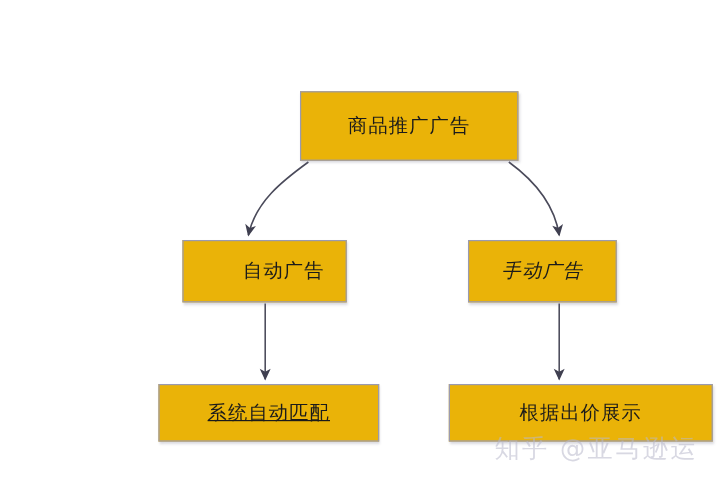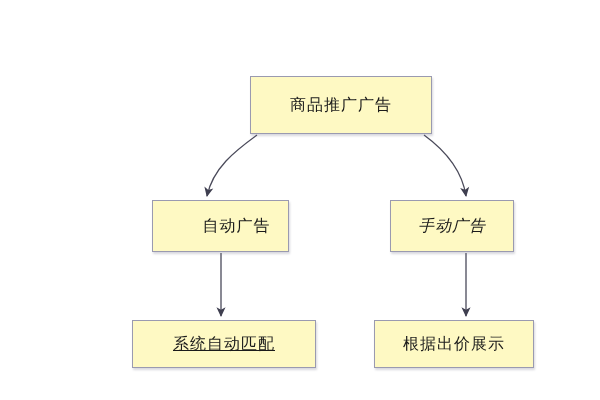--- a/index.html
+++ b/index.html
@@ -23,36 +23,36 @@
     position: absolute;
     left: 0;
     top: 0;
     width: 600px;
     height: 400px;
     pointer-events: none;
   }
   .node {
     position: absolute;
     box-sizing: border-box;
-    background: #fef9c3;
+    background: #eab308;
     border: 1px solid #9a9ab0;
     display: flex;
     align-items: center;
     justify-content: center;
     color: #1b1b1b;
     font-size: 16px;
     letter-spacing: 1px;
     white-space: nowrap;
     box-shadow: 1px 2px 2px rgba(120,120,140,0.28);
   }
   #node-root     { left: 250px; top: 76px;  width: 182px; height: 58px; }
   #node-auto     { left: 152px; top: 200px; width: 137px; height: 52px; padding-left: 32px; }
   #node-manual   { left: 390px; top: 200px; width: 124px; height: 52px; font-style: italic; }
   #node-sysmatch { left: 132px; top: 320px; width: 184px; height: 48px; text-decoration: underline; }
-  #node-bidshow  { left: 374px; top: 320px; width: 160px; height: 48px; }
+  #node-bidshow  { left: 374px; top: 320px; width: 220px; height: 48px; }
 
   .watermark {
     position: absolute;
     left: 412px;
     top: 360px;
     font-size: 21px;
     letter-spacing: 2px;
     color: #b9b9cc;
     opacity: 0.55;
     white-space: nowrap;
@@ -83,14 +83,15 @@
   <div class="node" id="node-root">商品推广广告</div>
 
   <div class="node" id="node-auto">自动广告</div>
 
   <div class="node" id="node-manual">手动广告</div>
 
   <div class="node" id="node-sysmatch">系统自动匹配</div>
 
   <div class="node" id="node-bidshow">根据出价展示</div>
 
+  <div class="watermark">知乎 @亚马逊运</div>
 
 </div>
 
 </body></html>

